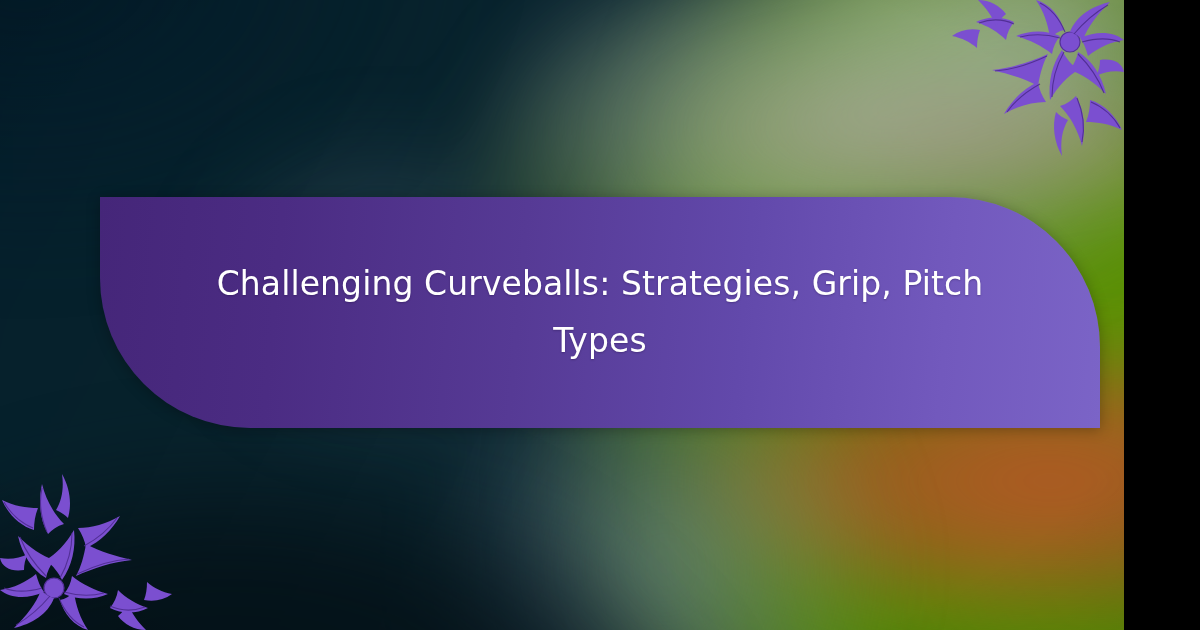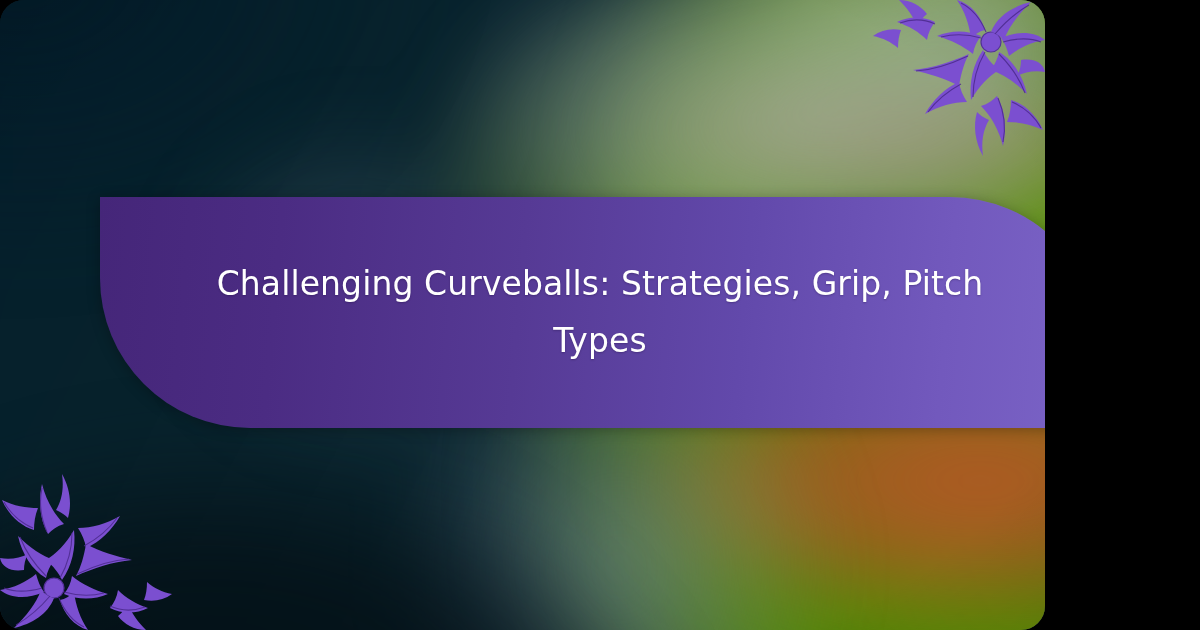--- a/index.html
+++ b/index.html
@@ -3,26 +3,25 @@
 <meta charset="utf-8">
 <title>Social Card</title>
 <style>
   html, body {
     margin: 0;
     padding: 0;
     background: #000;
   }
   #card {
     position: relative;
-    width: 1045px;
+    width: 1124px;
     height: 630px;
     overflow: hidden;
     font-family: "DejaVu Sans", "Liberation Sans", sans-serif;
     background: #0b1a20;
-    border-radius: 24px;
   }
 
   
   .bg-layer {
     position: absolute;
     inset: -80px;
     pointer-events: none;
   }
   
   .bg-base {

